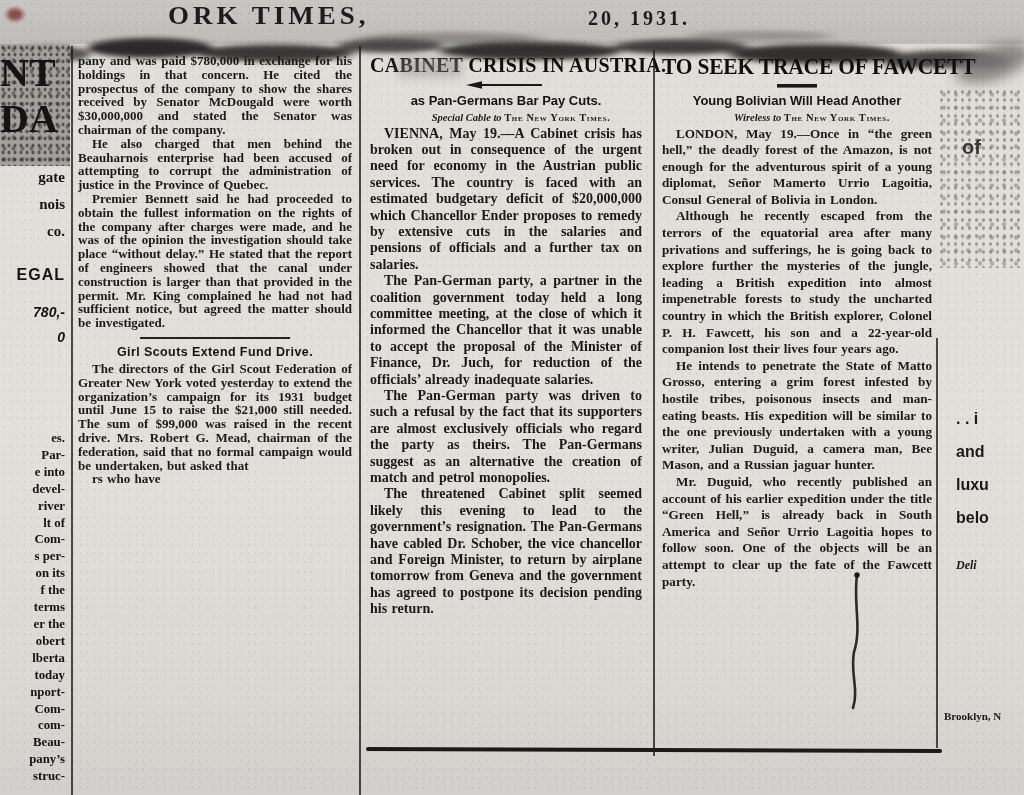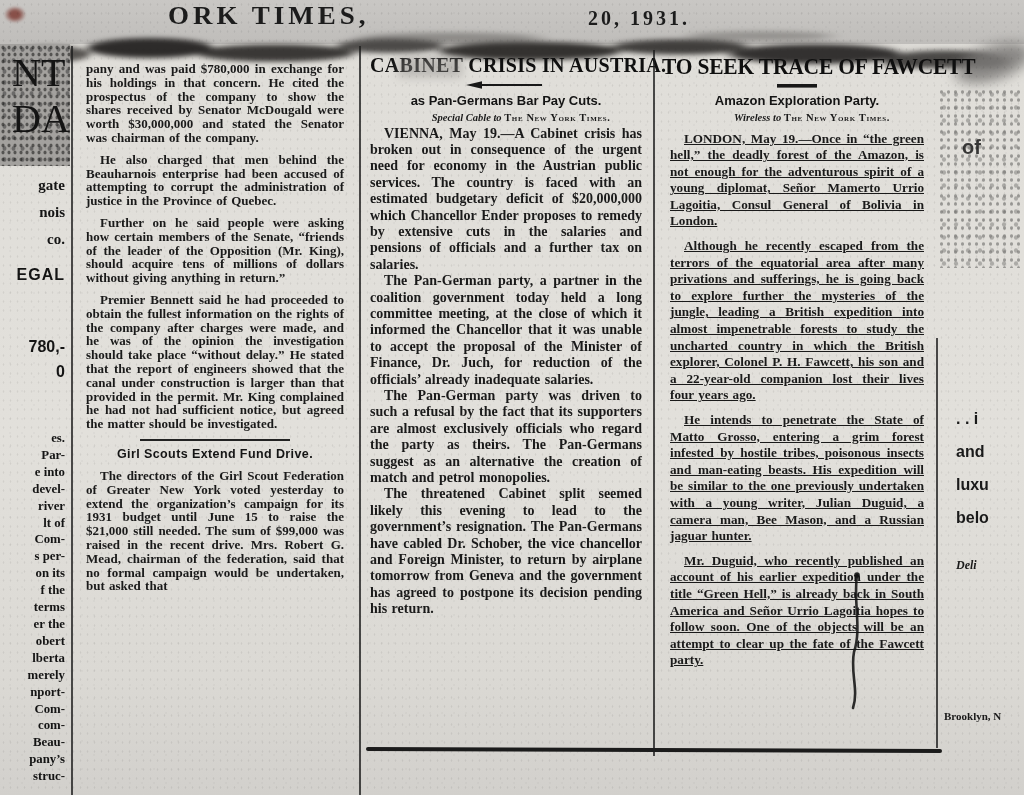--- a/index.html
+++ b/index.html
@@ -33,50 +33,50 @@
     background:#8e8c89;filter:blur(5px);opacity:.45;}
   
   .vr{position:absolute;width:2px;background:rgba(28,28,28,.78);filter:blur(.4px);z-index:5;}
   
   .lstrip{position:absolute;left:0;top:0;width:70px;height:795px;z-index:4;color:#141414;}
   .lblotch{position:absolute;left:0;top:44px;width:70px;height:122px;
     background:#a3a19e;
     background-image:radial-gradient(rgba(20,20,20,.55) 1px,transparent 2px),
                      radial-gradient(rgba(40,40,40,.45) 1.4px,transparent 2.4px);
     background-size:6px 7px,9px 11px;filter:blur(.4px);}
-  .bigletters{position:absolute;left:12px;top:50px;font-size:40px;line-height:46px;font-weight:normal;}
+  .bigletters{position:absolute;left:0;top:50px;font-size:40px;line-height:46px;font-weight:bold;}
   .lfrag{position:absolute;right:5px;text-align:right;font-weight:bold;}
   .lfrag div{white-space:nowrap;}
-  .lf-a{top:172px;font-size:15px;line-height:27px;margin-left:28px;}
+  .lf-a{top:164px;font-size:15px;line-height:27px;margin-left:28px;}
   .lf-b{top:266px;font-size:16px;font-family:"Liberation Sans",sans-serif;letter-spacing:1px;}
-  .lf-c{top:334px;font-size:16px;line-height:25px;font-family:"Liberation Sans",sans-serif;}
+  .lf-c{top:300px;font-size:14px;line-height:25px;font-family:"Liberation Sans",sans-serif;font-style:italic;}
   .lf-d{top:430px;font-size:12.8px;line-height:16.9px;}
   
   .rstrip{position:absolute;left:944px;top:0;width:80px;height:659px;z-index:4;color:#1a1a1a;}
   .rf-of{position:absolute;left:18px;top:136px;font-size:20px;font-weight:bold;
     font-family:"Liberation Sans",sans-serif;opacity:.85;}
   .rf-list{position:absolute;left:12px;top:402px;font-size:16px;line-height:33px;font-weight:bold;
     font-family:"Liberation Sans",sans-serif;}
   .rf-deli{position:absolute;left:12px;top:558px;font-size:12px;font-weight:bold;font-style:italic;}
   .rf-brook{position:absolute;left:0px;top:710px;font-size:11px;font-weight:bold;white-space:nowrap;}
   .speck-r{position:absolute;left:938px;top:88px;width:86px;height:180px;z-index:6;opacity:.5;
     background-image:radial-gradient(rgba(25,25,25,.7) 1px,transparent 2px),
                      radial-gradient(rgba(50,50,50,.6) 1.5px,transparent 2.6px);
     background-size:7px 8px,12px 13px;filter:blur(.4px);}
   
   .col{position:absolute;top:54px;z-index:4;color:#1a1a1a;}
   .colL{left:78px;width:274px;height:741px;overflow:hidden;}
   .colM{left:370px;width:272px;}
   .colR{left:662px;width:270px;}
-  .colL p{margin:8px;text-align:justify;text-indent:14px;font-size:13px;line-height:13.8px;
+  .colL p{margin:0;text-align:justify;text-indent:14px;font-size:13px;line-height:13.8px;
     font-weight:bold;word-spacing:1px;}
   .colM .body p{margin:0;text-align:justify;text-indent:14px;font-size:14px;line-height:16.4px;
     font-weight:bold;word-spacing:1px;}
-  .colR .body p{margin:8px;text-align:justify;text-indent:14px;font-size:13.2px;line-height:16.6px;
-    font-weight:bold;word-spacing:1px;text-decoration:underline;}
+  .colR .body p{margin:0;text-align:justify;text-indent:14px;font-size:13.2px;line-height:16.6px;
+    font-weight:bold;word-spacing:1px;}
   p.noindent{text-indent:0 !important;}
   .headline{font-weight:bold;color:#0f0f0f;text-align:center;white-space:nowrap;}
   .hl-m{font-size:20px;letter-spacing:.3px;transform:scaleY(1.06);}
   .hl-r{font-size:21.5px;letter-spacing:-.2px;transform:scaleY(1.1);}
   .orn{display:block;margin:3px auto 2px;}
   .subhead{font-family:"Liberation Sans",sans-serif;font-weight:bold;font-size:13px;
     line-height:17.5px;text-align:center;color:#141414;}
   .credit{text-align:center;font-size:10.5px;margin:2px 0 3px;color:#1a1a1a;}
   .credit .pfx{font-style:italic;font-weight:bold;margin-left:30px;}
   .credit .src{font-variant:small-caps;font-weight:bold;letter-spacing:.6px;}
@@ -133,43 +133,43 @@
         <div>river</div>
         <div>lt  of</div>
         <div>Com-</div>
         <div>s per-</div>
         <div>on its</div>
         <div>f  the</div>
         <div>terms</div>
         <div>er the</div>
         <div>obert</div>
         <div>lberta</div>
-        <div>merely</div>
+        <div>today</div>
         <div>nport-</div>
         <div>Com-</div>
         <div>com-</div>
         <div>Beau-</div>
         <div>pany’s</div>
         <div>struc-</div>
         <div>&nbsp;</div>
       </div>
   </div>
 
   <div class="col colL">
     <div class="body">
         <p class="noindent">pany and was paid $780,000 in exchange for his holdings in that concern.  He cited the prospectus of the company to show the shares received by Senator McDougald were worth $30,000,000 and stated the Senator was chairman of the company.</p>
         <p>He also charged that men behind the Beauharnois enterprise had been accused of attempting to corrupt the administration of justice in the Province of Quebec.</p>
-        <p>Further on he said people were asking how certain members of the Senate, “friends of the leader of the Opposition (Mr. King), should acquire tens of millions of dollars without giving anything in return.”</p>
         <p>Premier Bennett said he had proceeded to obtain the fullest information on the rights of the company after charges were made, and he was of the opinion the investigation should take place “without delay.” He stated that the report of engineers showed that the canal under construction is larger than that provided in the permit.  Mr. King complained he had not had sufficient notice, but agreed the matter should be investigated.</p>
       </div>
     <div class="gs-rule"></div>
     <div class="gs-head">Girl Scouts Extend Fund Drive.</div>
     <div class="body">
         <p>The directors of the Girl Scout Federation of Greater New York voted yesterday to extend the organization’s campaign for its 1931 budget until June 15 to raise the $21,000 still needed.  The sum of $99,000 was raised in the recent drive. Mrs. Robert G. Mead, chairman of the federation, said that no formal campaign would be undertaken, but asked that</p>
       </div>
+    <p class="gs-partial">rs who have</p>
   </div>
 
   <div class="col colM">
     <div class="headline hl-m">CABINET CRISIS IN AUSTRIA.</div>
     <svg class="orn" width="80" height="10">
       <line x1="12" y1="5" x2="76" y2="5" stroke="#181818" stroke-width="2"></line>
       <polygon points="0,5 16,1.2 16,8.8" fill="#181818"></polygon>
     </svg>
     <div class="subhead">
         <div>as Pan-Germans Bar Pay Cuts.</div>
@@ -184,21 +184,21 @@
         <p>The threatened Cabinet split seemed likely this evening to lead to the government’s resignation.  The Pan-Germans have cabled Dr. Schober, the vice chancellor and Foreign Minister, to return by airplane tomorrow from Geneva and the government has agreed to postpone its decision pending his return.</p>
       </div>
   </div>
 
   <div class="col colR">
     <div class="headline hl-r">TO SEEK TRACE OF FAWCETT</div>
     <svg class="orn" width="44" height="8">
       <rect x="2" y="2" width="40" height="3.6" fill="#181818"></rect>
     </svg>
     <div class="subhead">
-        <div>Amazon Exploration Party.</div>
+        <div>Young Bolivian Will Head Another</div>
       </div>
     <div class="credit">
       <span class="pfx">Wireless to </span><span class="src">The New York Times.</span>
     </div>
     <div class="body">
         <p>LONDON, May 19.—Once in “the green hell,” the deadly forest of the Amazon, is not enough for the adventurous spirit of a young diplomat, Señor Mamerto Urrio Lagoitia, Consul General of Bolivia in London.</p>
         <p>Although he recently escaped from the terrors of the equatorial area after many privations and sufferings, he is going back to explore further the mysteries of the jungle, leading a British expedition into almost impenetrable forests to study the uncharted country in which the British explorer, Colonel P. H. Fawcett, his son and a 22-year-old companion lost their lives four years ago.</p>
         <p>He intends to penetrate the State of Matto Grosso, entering a grim forest infested by hostile tribes, poisonous insects and man-eating beasts.  His expedition will be similar to the one previously undertaken with a young writer, Julian Duguid, a camera man, Bee Mason, and a Russian jaguar hunter.</p>
         <p>Mr. Duguid, who recently published an account of his earlier expedition under the title “Green Hell,” is already back in South America and Señor Urrio Lagoitia hopes to follow soon.  One of the objects will be an attempt to clear up the fate of the Fawcett party.</p>
       </div>

